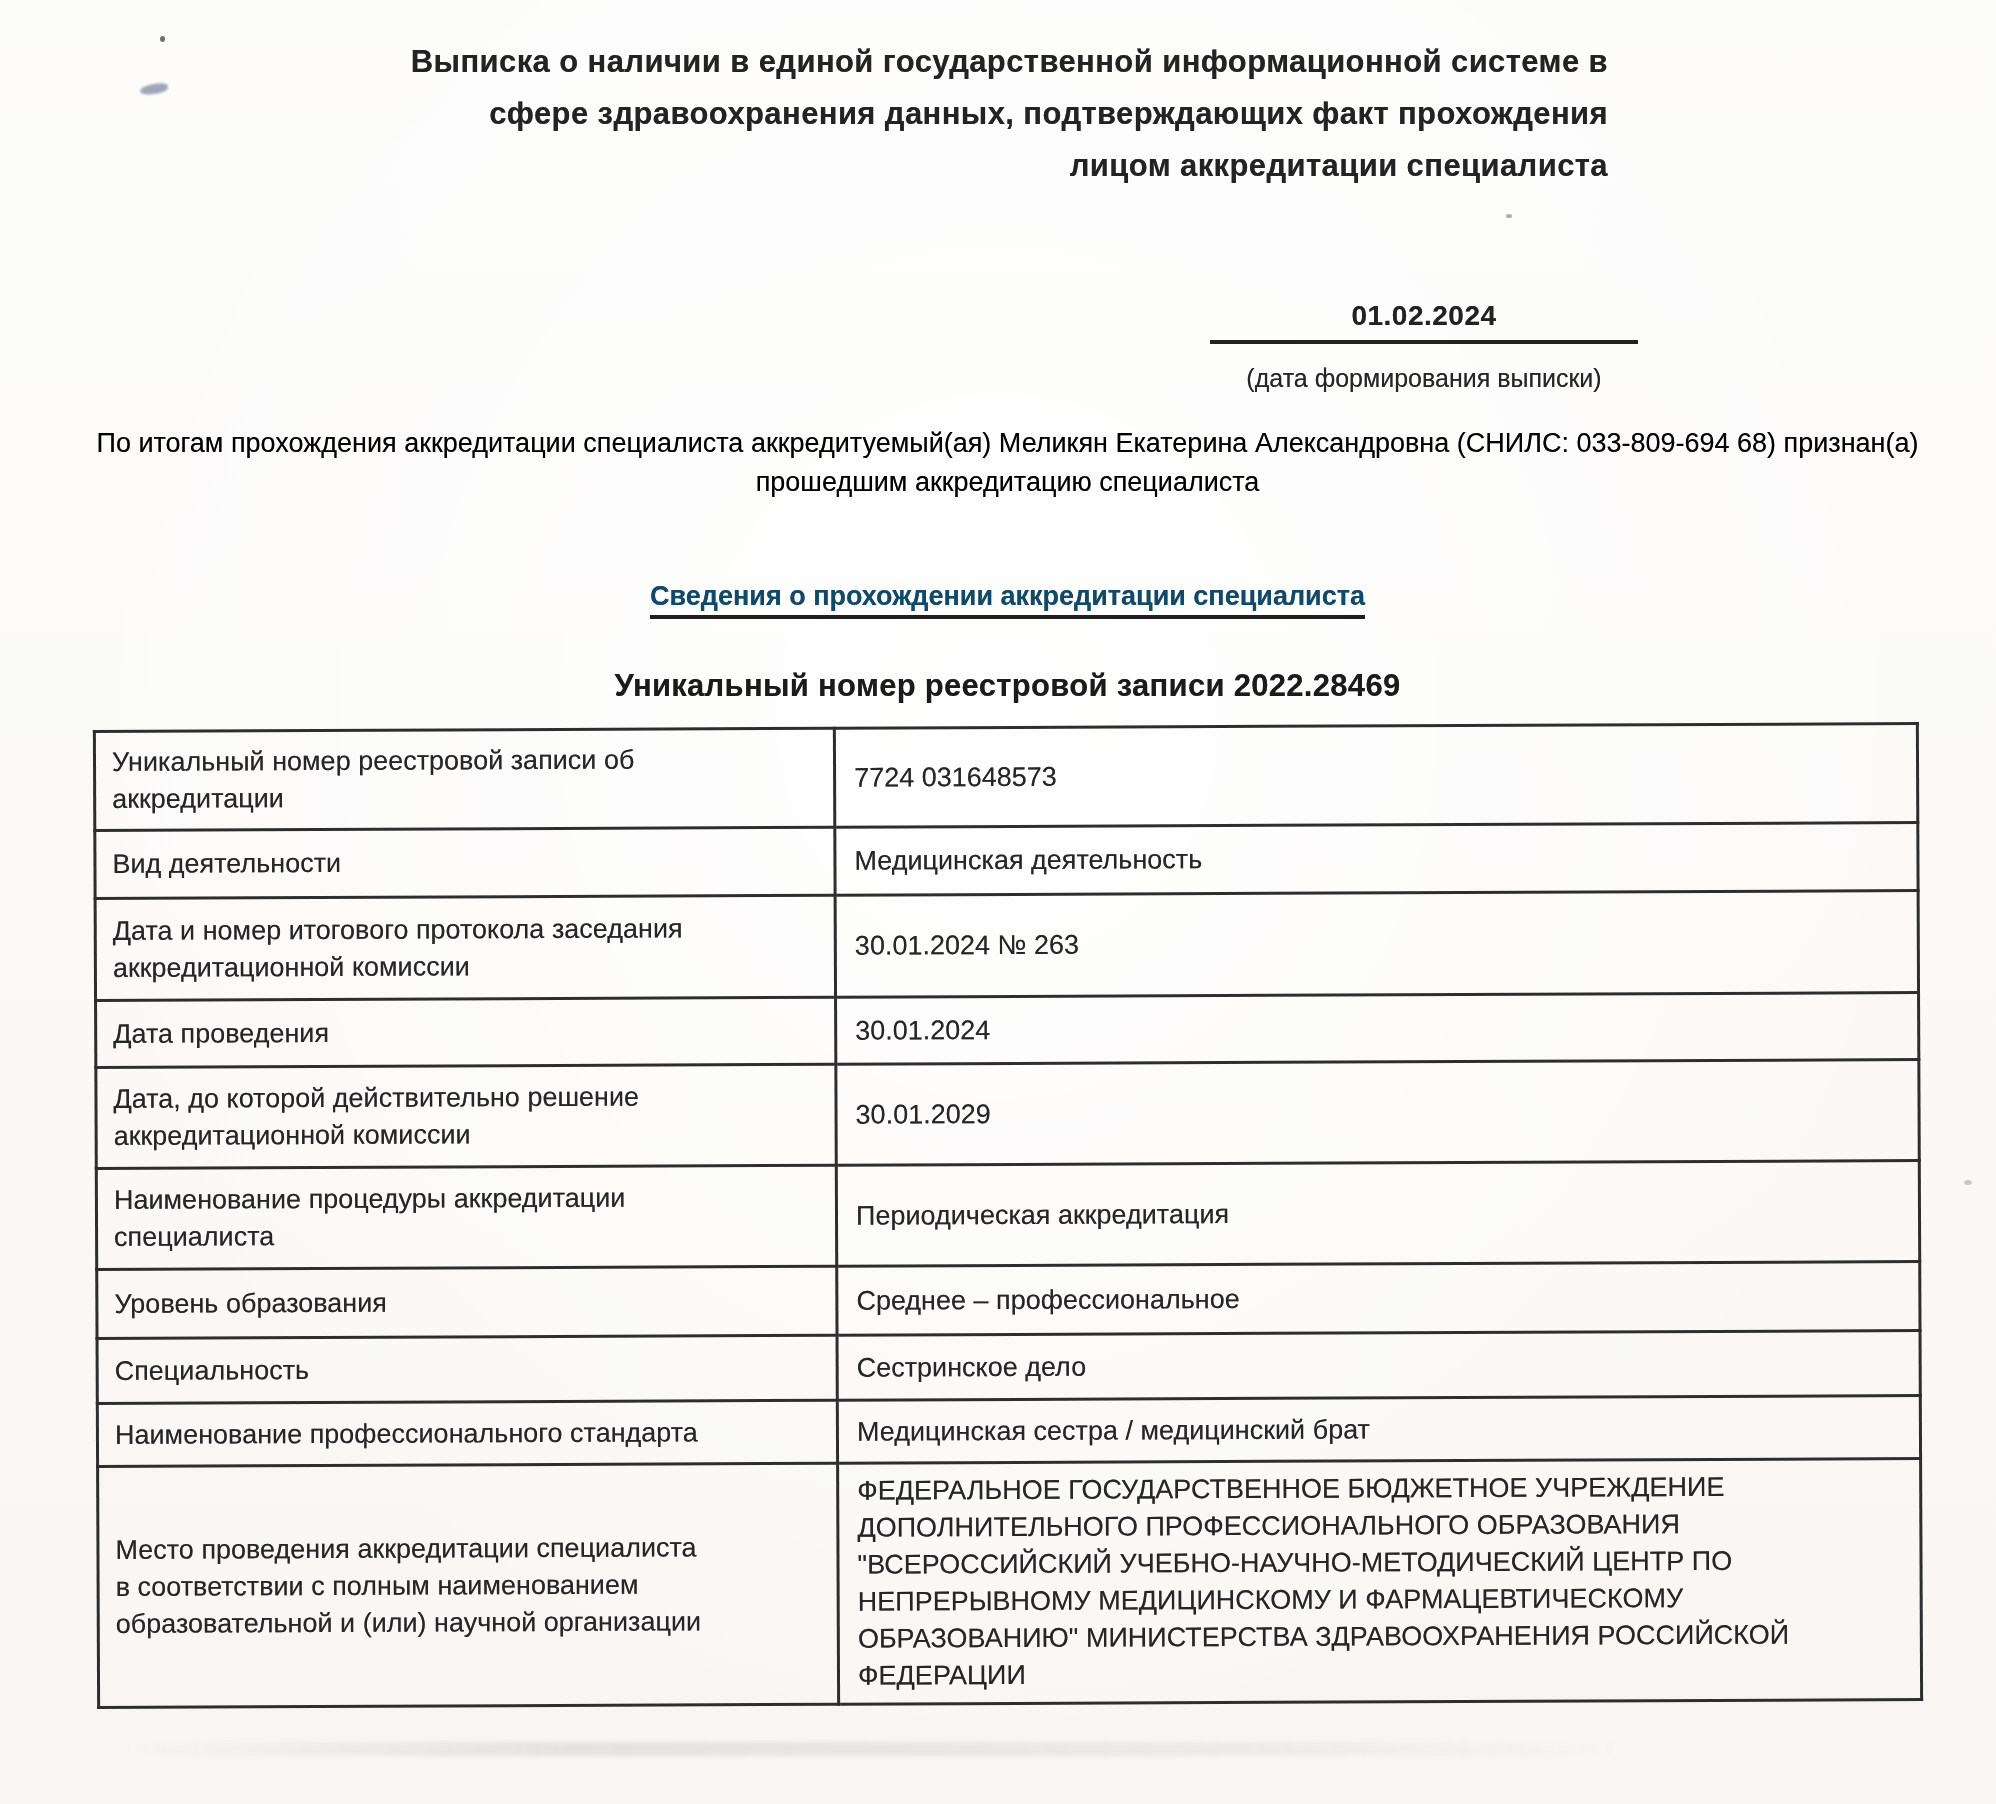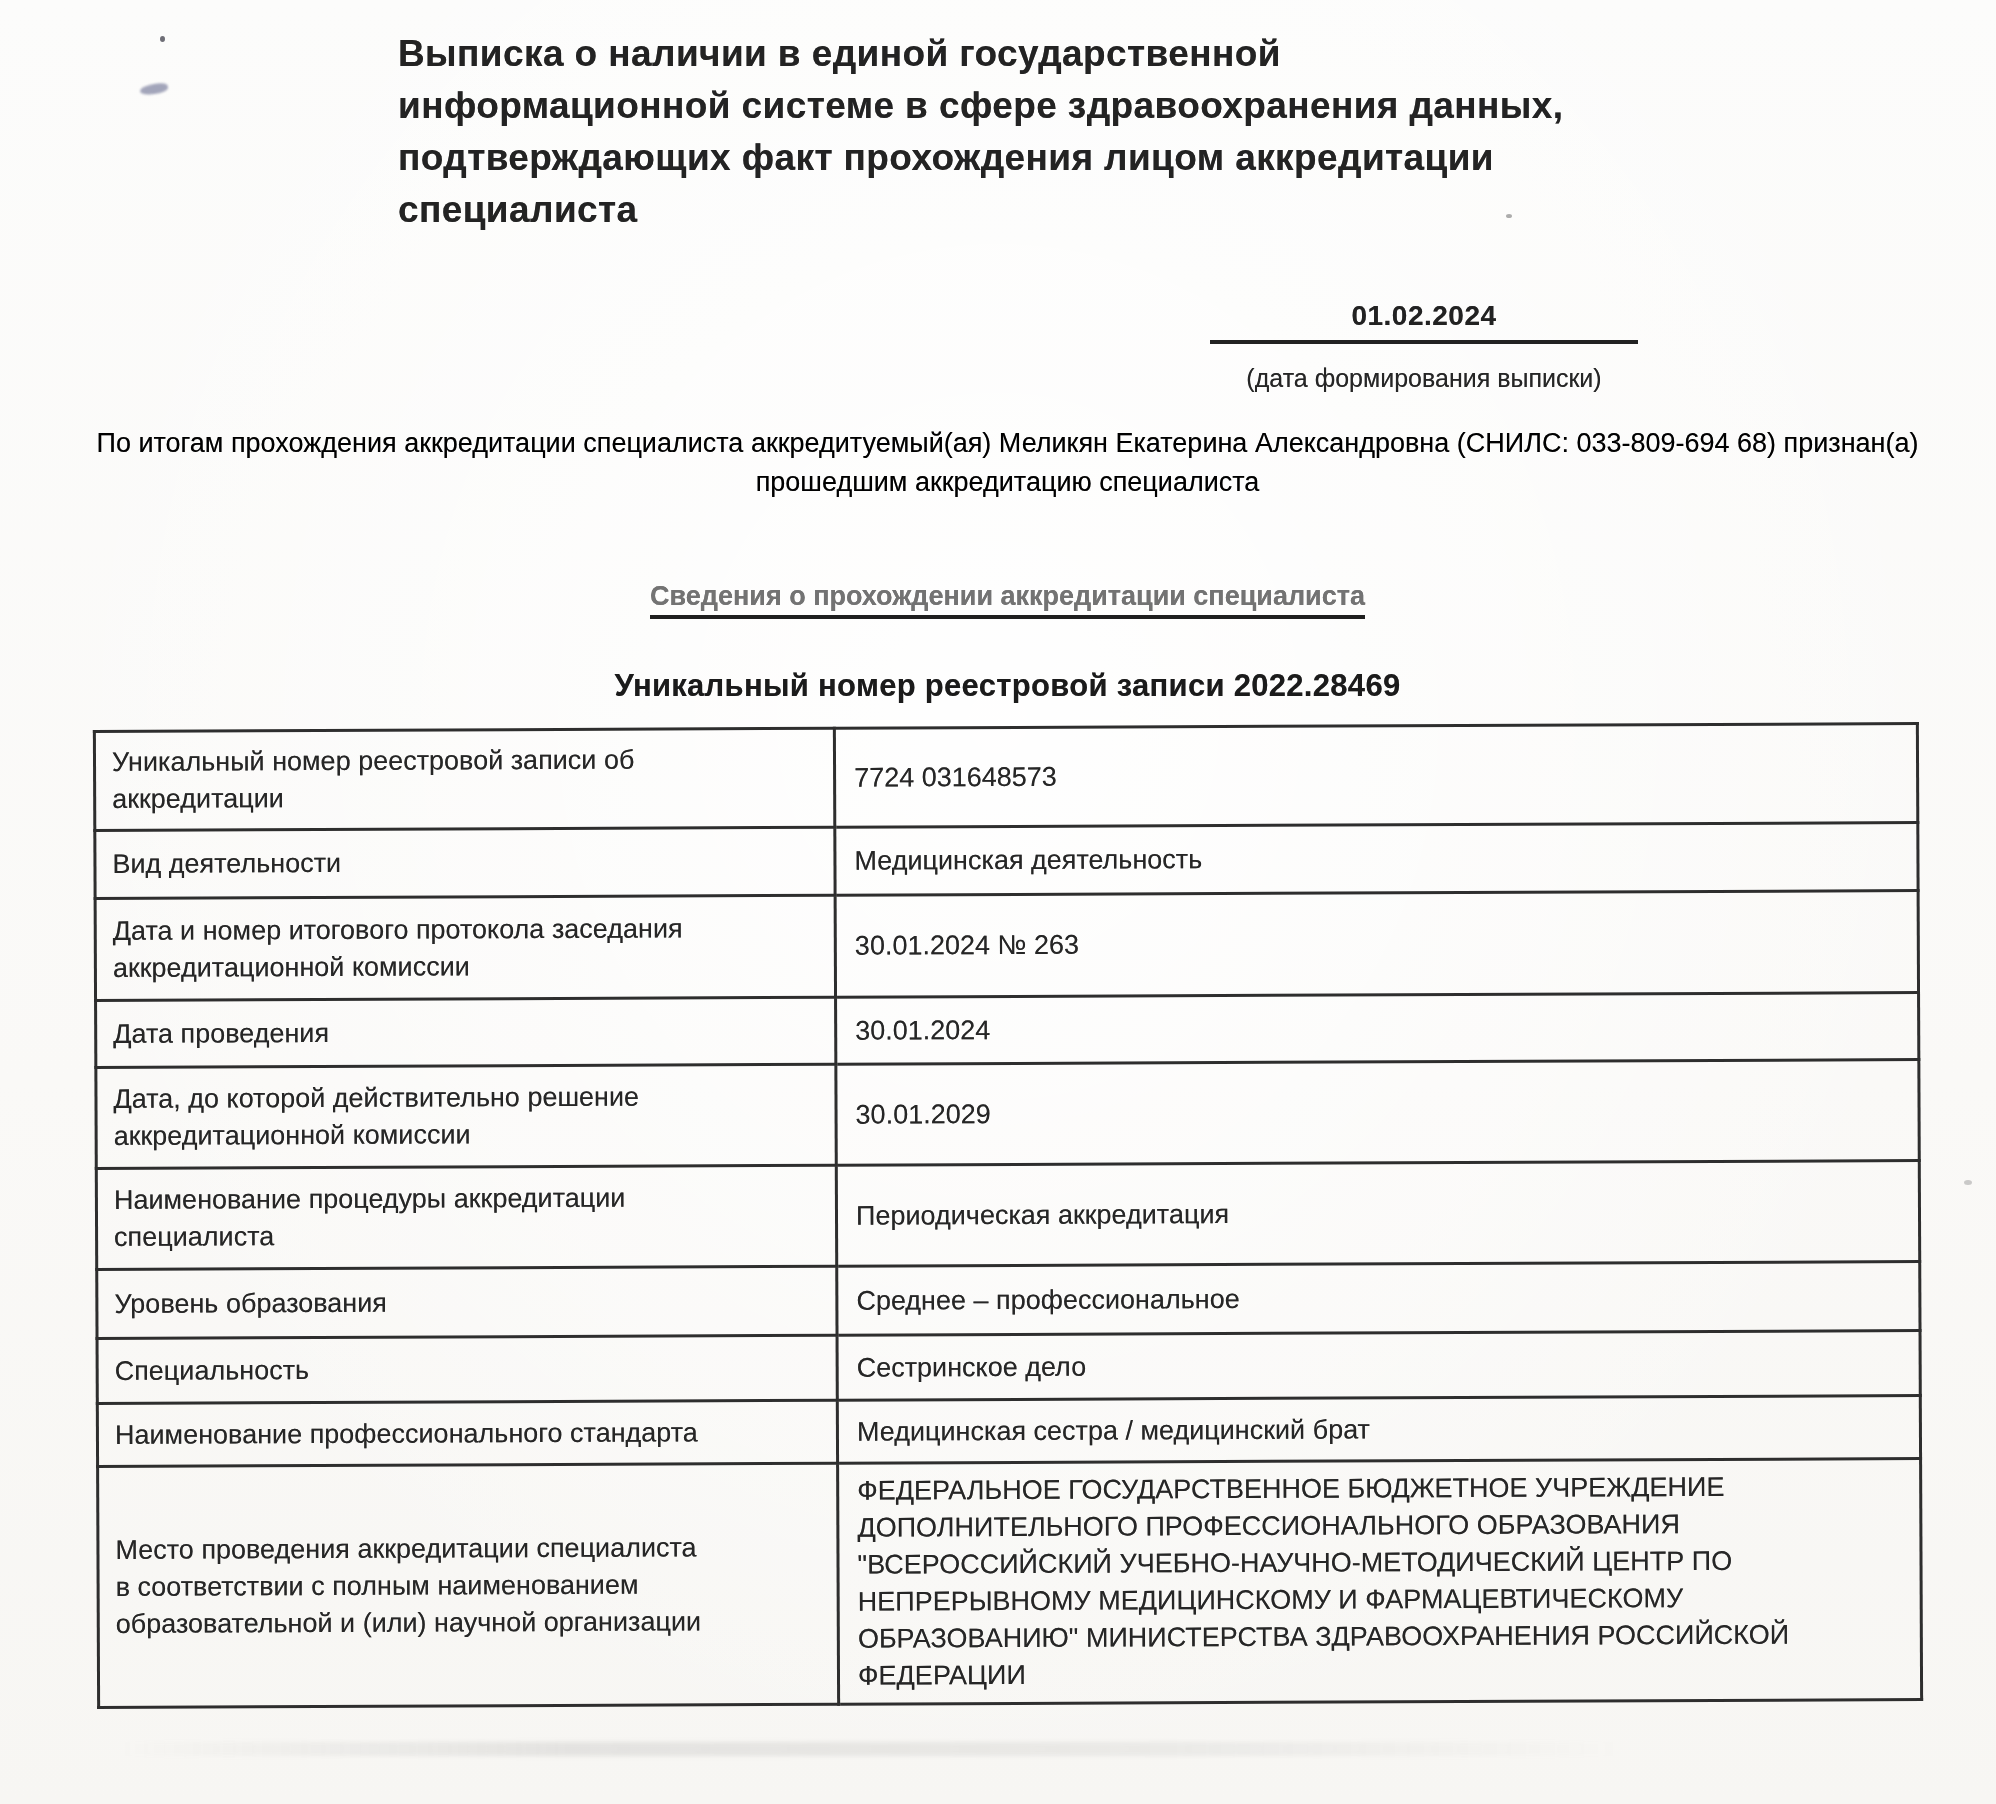--- a/index.html
+++ b/index.html
@@ -18,23 +18,23 @@
       var(--paper);
     font-family:"Liberation Sans","DejaVu Sans",sans-serif;
     color:var(--ink);
     overflow:hidden;
     text-shadow:0 0 .6px rgba(20,20,20,.55);
   }
   .abs{position:absolute;}
 
   
   .doc-title{
-    top:28px; left:398px; width:1210px;
-    text-align:left;
-    font-size:37px; font-weight:700; letter-spacing:.4px;
+    top:36px; left:398px; width:1210px;
+    text-align:right;
+    font-size:31px; font-weight:700; letter-spacing:.4px;
     line-height:52px;
     color:#232323;
   }
 
   
   .date-block{ top:268px; left:1210px; width:428px; text-align:center;margin-top:32px; }
   .date-value{
     font-size:28px; font-weight:700; letter-spacing:.5px;
     padding-bottom:8px;
     border-bottom:4px solid #222;
@@ -43,21 +43,21 @@
 
   
   .intro{
     top:424px; left:95px; width:1825px;
     text-align:center; font-size:27px; line-height:39px; color:#000000;
   }
 
   
   .section-heading{
     top:581px; left:95px; width:1825px; text-align:center;
-    font-size:27px; font-weight:700; color:#737373;
+    font-size:27px; font-weight:700; color:#0c4a6e;
   }
   .section-heading span{
     display:inline-block;
     border-bottom:4px solid #1f1f1f;
     padding-bottom:3px;
   }
   .registry-heading{
     top:668px; left:95px; width:1825px; text-align:center;
     font-size:31px; font-weight:700; letter-spacing:.3px; color:#1b1b1b;
   }

